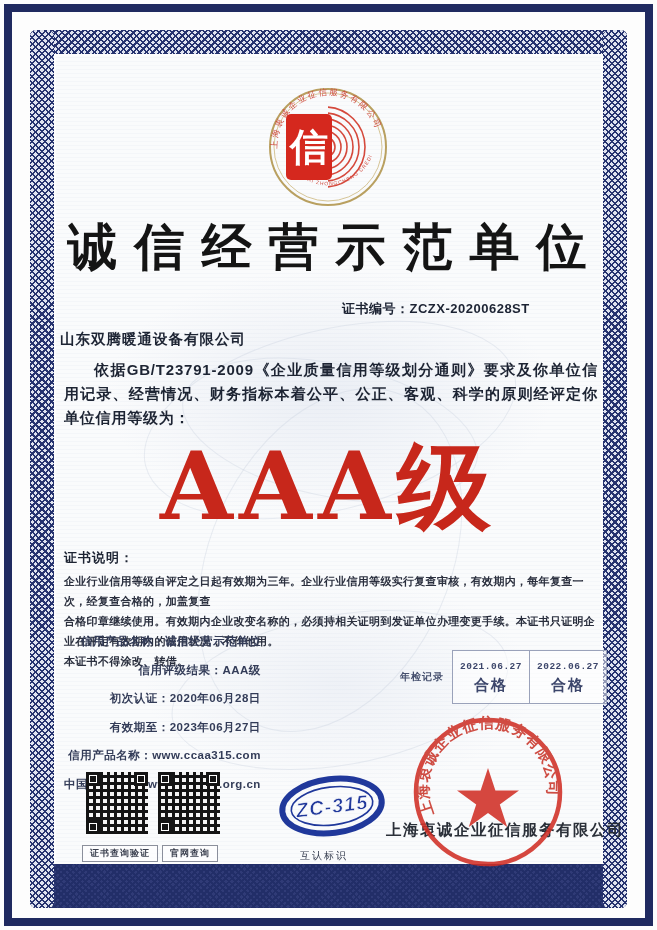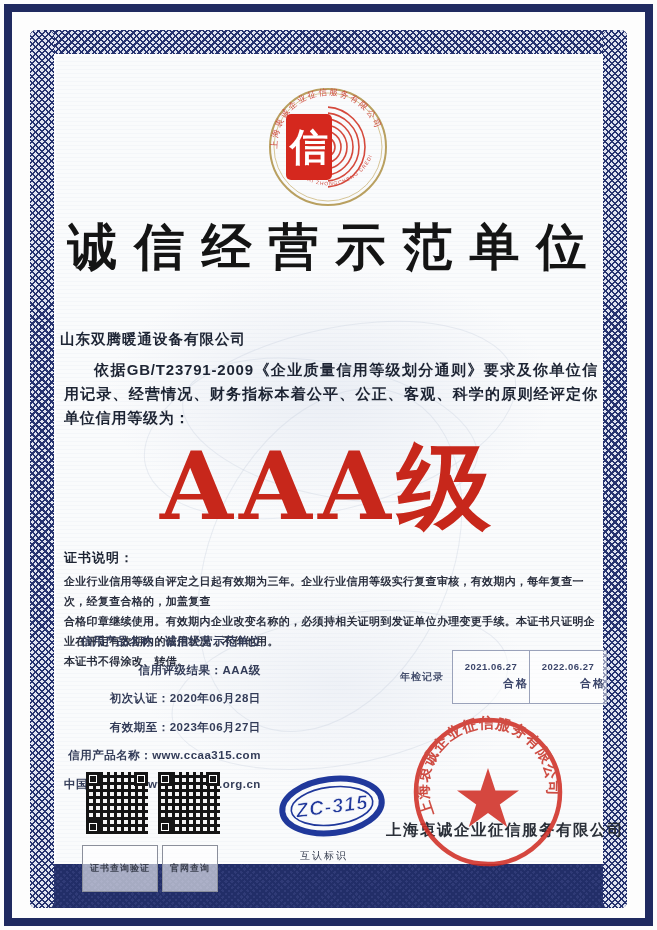--- a/index.html
+++ b/index.html
@@ -41,35 +41,35 @@
   .grade{left:0;right:0;top:432px;text-align:center;font-family:"DejaVu Serif","Liberation Serif",serif;
     font-size:94px;font-weight:700;color:#c7271b;letter-spacing:6px;line-height:108px;}
   .explain-title{left:64px;top:549px;font-size:13px;font-weight:700;color:#1d2433;letter-spacing:1px;}
   .explain{left:64px;top:571px;width:534px;font-size:11px;color:#2a2f3e;line-height:20px;letter-spacing:.3px;font-weight:600;}
   .fields{left:64px;top:627px;font-size:11.5px;font-weight:700;color:#333c58;text-align:right;}
   .frow{height:28.5px;line-height:28.5px;letter-spacing:.5px;}
   
   .annual{left:400px;top:650px;display:flex;align-items:center;}
   .annual-label{font-size:10px;color:#46506e;font-weight:600;letter-spacing:1px;margin-right:8px;}
   .stampbox{display:flex;border:1.5px solid #9aa2ba;background:rgba(255,255,255,.5);}
-  .stamp{width:76px;height:52px;text-align:center;color:#3c466b;}
+  .stamp{width:76px;height:52px;text-align:center;color:#3c466b;font-family:Liberation Mono, monospace;}
   .stamp + .stamp{border-left:1.5px solid #9aa2ba;}
   .stamp .d{font-size:9.5px;font-weight:700;margin-top:10px;letter-spacing:.5px;}
-  .stamp .r{font-size:11px;font-weight:700;margin-top:4px;letter-spacing:2px;text-align:right;}
+  .stamp .r{font-size:15px;font-weight:700;margin-top:4px;letter-spacing:2px;}
   
   .qr{width:62px;height:62px;background:
       repeating-linear-gradient(90deg,#141414 0 3px,rgba(255,255,255,0) 3px 7px),
       repeating-linear-gradient(0deg,#141414 0 3px,#f4f4f4 3px 7px);
     position:absolute;top:772px;}
   .qr1{left:86px;} .qr2{left:158px;}
   .finder{position:absolute;width:14px;height:14px;border:3px solid #141414;background:#fff;box-sizing:border-box;}
   .finder::after{content:"";position:absolute;inset:1px;background:#141414;}
   .f-tl{top:0;left:0;} .f-tr{top:0;right:0;} .f-bl{bottom:0;left:0;}
   .qcap{position:absolute;top:845px;border:1px solid #8b8f9c;background:rgba(255,255,255,.6);
-    font-size:9px;color:#3a3f4e;font-weight:700;padding:16px 7px;letter-spacing:1px;}
+    font-size:9px;color:#3a3f4e;font-weight:700;padding:1px 7px;letter-spacing:1px;}
   .qcap1{left:82px;} .qcap2{left:162px;}
   
   .zc{left:276px;top:768px;}
   .zc-cap{left:300px;top:849px;font-size:10px;color:#333a4c;font-weight:400;letter-spacing:2px;}
   
   .issuer-name{left:386px;top:820px;font-size:15.5px;font-weight:700;color:#2a2f38;letter-spacing:1.5px;z-index:2;}
   .seal{left:408px;top:710px;z-index:3;opacity:.88;}
 </style>
 </head>
 <body>
@@ -116,20 +116,23 @@
       <circle cx="72" cy="75" r="34"></circle>
         <circle cx="72" cy="75" r="40"></circle>
     </g>
 
     <rect x="33" y="42" width="46" height="66" rx="5" fill="#d5281e"></rect>
     <text x="56" y="88" text-anchor="middle" font-size="38" fill="#ffffff" font-family="'DejaVu Serif',serif" font-weight="bold">信</text>
   </svg>
 
   <div class="abs title">诚信经营示范单位</div>
 
+  <div class="abs certno">
+    <span>证书编号：</span><span>ZCZX-20200628ST</span>
+  </div>
 
   <div class="abs company-line">山东双腾暖通设备有限公司</div>
   <div class="abs body-par">依据GB/T23791-2009《企业质量信用等级划分通则》要求及你单位信用记录、经营情况、财务指标本着公平、公正、客观、科学的原则经评定你单位信用等级为：</div>
 
   <div class="abs grade">AAA级</div>
 
   <div class="abs explain-title">证书说明：</div>
   <div class="abs explain">
     <div>企业行业信用等级自评定之日起有效期为三年。企业行业信用等级实行复查审核，有效期内，每年复查一次，经复查合格的，加盖复查</div>
     <div>合格印章继续使用。有效期内企业改变名称的，必须持相关证明到发证单位办理变更手续。本证书只证明企业在评定有效期内的信用状况，不作他用。</div>

